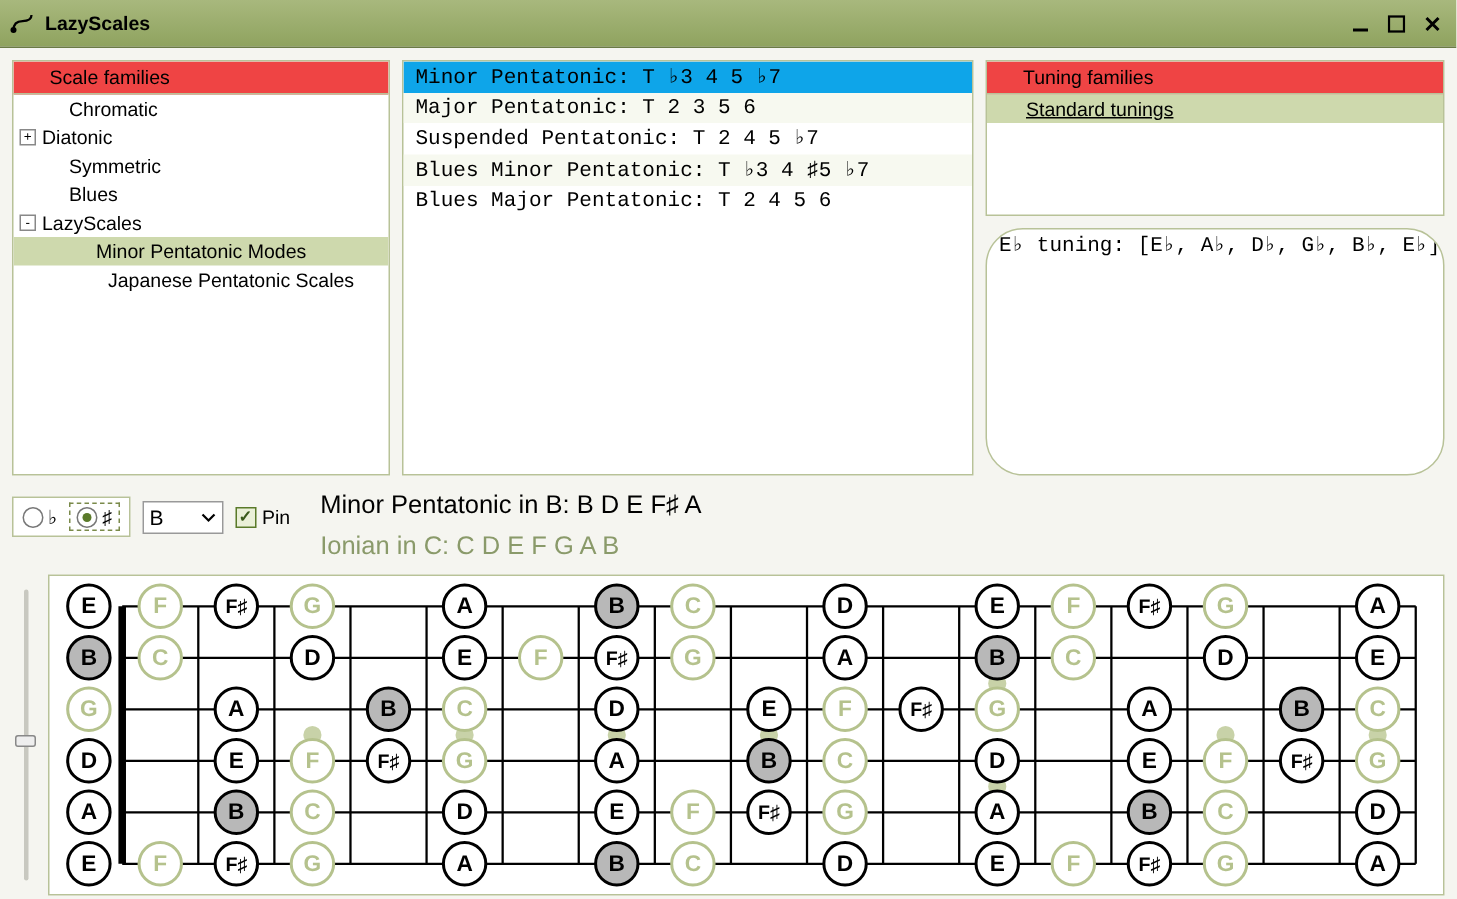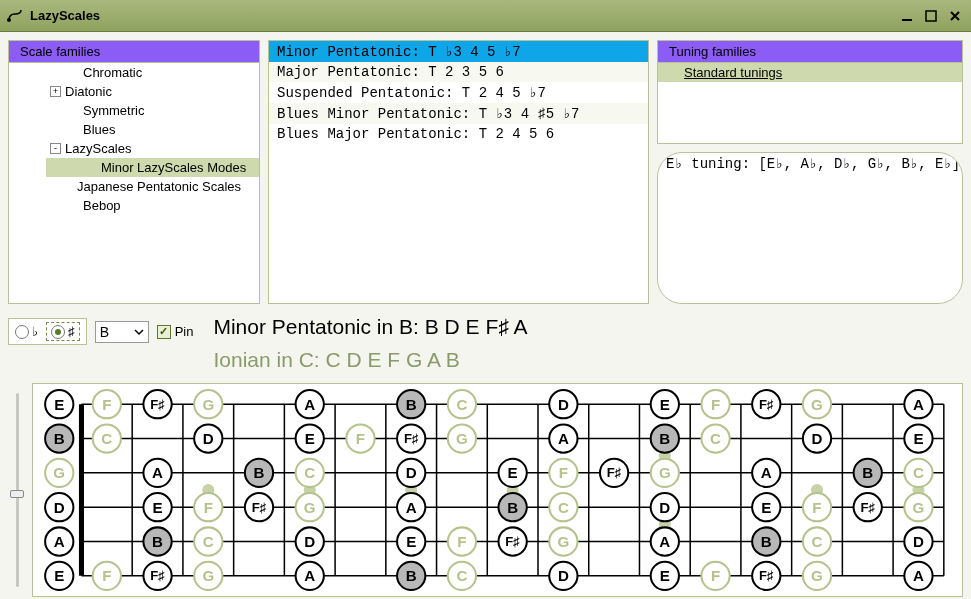--- a/index.html
+++ b/index.html
@@ -63,35 +63,35 @@
   }
   .panel-right-wrap {
     width: 306px;
     display: flex;
     flex-direction: column;
     gap: 8px;
   }
   .panel-right-top { height: 104px; }
   .panel-right-bot { flex: 1; border-radius: 25px; }
   .header-band {
-    background: #8b5cf6;
-    padding: 3px 11px;
+    background: #ef4444;
+    padding: 3px 24px;
     font-size: 13px;
     border-bottom: 1px solid #b8c298;
   }
   .tree-item, .list-item {
     padding: 2px 4px 2px 8px;
     cursor: pointer;
     white-space: nowrap;
   }
   .tree-item.indent1 { padding-left: 26px; text-decoration: underline; }
   .tree-item.selected, .list-item.selected {
     background: #ced9ad;
   }
-  .tree-row { display:flex; align-items:center; gap:4px; padding:2px 4px; cursor:pointer;margin-left:37px; }
+  .tree-row { display:flex; align-items:center; gap:4px; padding:2px 4px; cursor:pointer; }
   .tree-row .exp {
     width:11px; height:11px; border:1px solid #888; font-size:9px;
     display:flex; align-items:center; justify-content:center;
     line-height:1; background:#fff;
   }
   .tree-row .noexp { width:11px; }
   .monolist .list-item {
     font-family: "Courier New", monospace;
     font-size: 14px;
     padding: 2px 8px;
@@ -125,21 +125,21 @@
     display:flex; align-items:center; gap:14px; cursor:pointer;
     font-size:14px; min-width:54px; justify-content:space-between;
   }
   .pin-check { display:flex; align-items:center; gap:4px; cursor:pointer; font-size:13px;}
   .pin-box { width:14px; height:14px; border:1px solid #5a7a2a; background:#eaf0d8;
     display:flex; align-items:center; justify-content:center; color:#3a5a1a; font-size:11px; font-weight:bold;}
 
   .scale-labels {
     margin-left: 8px;
     line-height: 1.6;
-    font-size: 21px;
+    font-size: 17px;
   }
   .scale-labels .line1 { font-weight: normal; }
   .scale-labels .line2 { color: #8a9a6a; }
 
   .bottom-area {
     flex:1;
     display:flex;
     gap:6px;
   }
   .slider-vert {
@@ -214,29 +214,25 @@
           <div class="tree-row" style="padding-left: 22px; align-items: center;">
             <div class="noexp"></div>
             <span>Blues</span>
           </div>
           <div class="tree-row" style="padding-left: 4px;">
             <div class="exp">-</div>
             <span>LazyScales</span>
           </div>
           <div class="tree-row" style="padding-left: 40px; background: rgb(206, 217, 173);">
             <div class="noexp"></div>
-            <span>Minor LazyScales Modes</span>
-          </div>
-          <div class="tree-row" style="padding-left: 16px;">
+            <span>Minor Pentatonic Modes</span>
+          </div>
+          <div class="tree-row" style="padding-left: 48px;">
             <div class="noexp"></div>
             <span>Japanese Pentatonic Scales</span>
-          </div>
-          <div class="tree-row" style="padding-left: 22px;">
-            <div class="noexp"></div>
-            <span>Bebop</span>
           </div>
         </div>
     </div>
     <div class="panel panel-mid monolist" id="scale-list">
         <div class="list-item selected">Minor Pentatonic: T ♭3 4 5 ♭7</div>
         <div class="list-item">Major Pentatonic: T 2 3 5 6</div>
         <div class="list-item">Suspended Pentatonic: T 2 4 5 ♭7</div>
         <div class="list-item">Blues Minor Pentatonic: T ♭3 4 ♯5 ♭7</div>
         <div class="list-item">Blues Major Pentatonic: T 2 4 5 6</div>
       </div>

